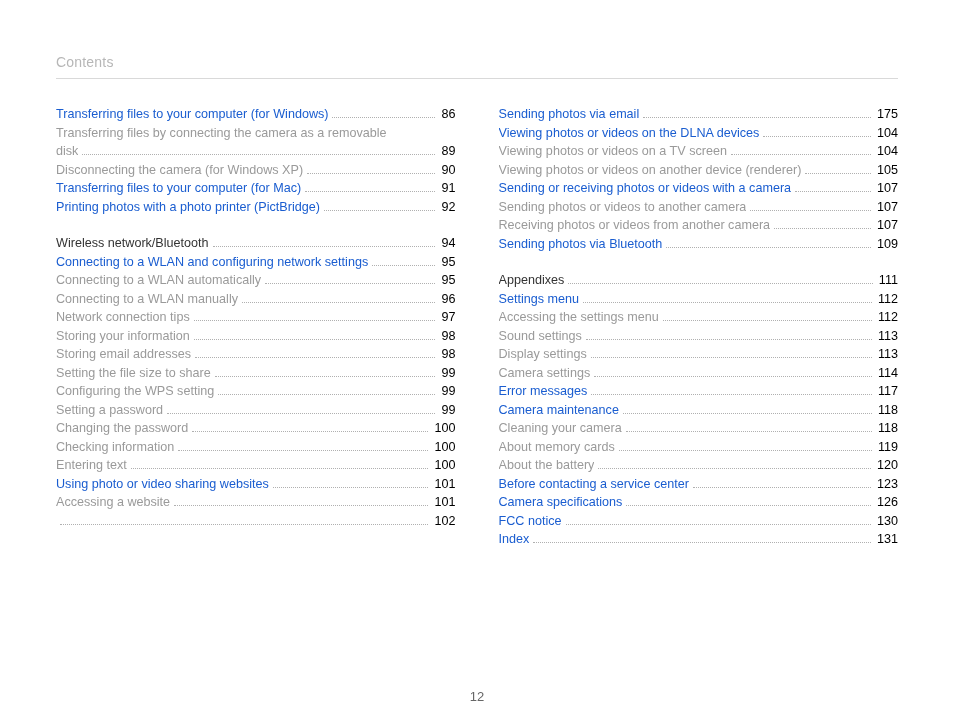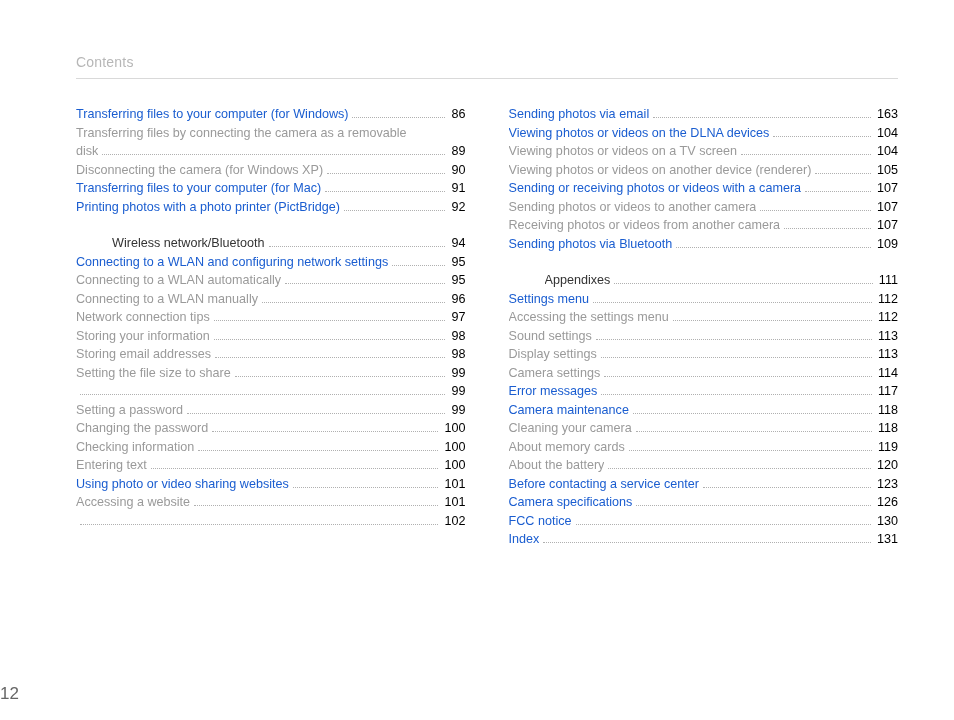--- a/index.html
+++ b/index.html
@@ -6,21 +6,21 @@
     margin: 0;
     padding: 0;
     font-family: Arial, Helvetica, sans-serif;
     background: #fff;
     color: #444;
   }
   .page {
     box-sizing: border-box;
     width: 954px;
     height: 720px;
-    padding: 54px 56px 28px 76px;
+    padding: 54px 56px 28px 56px;
     position: relative;
   }
   .header {
     font-size: 14px;
     color: #b7b7b7;
     padding-bottom: 8px;
     border-bottom: 1px solid #d9d9d9;
     margin-bottom: 26px;
     letter-spacing: 0.2px;
   }
@@ -38,41 +38,41 @@
     font-size: 12.6px;
     line-height: 18.5px;
     white-space: nowrap;
   }
   .entry .label {
     flex: 0 1 auto;
     overflow: hidden;
     color: #9a9a9a;
   }
   .entry .label.link { color: #1a5dd0; }
-  .entry .label.section { color: #333; font-weight: 400; margin-left: 36px; }
+  .entry .label.section { color: #333; font-weight: 400; }
   .entry .dots {
     flex: 1 1 auto;
     border-bottom: 1px dotted #b0b0b0;
     height: 0.75em;
     margin: 0 4px 3px 4px;
     min-width: 8px;
   }
   .entry .pg {
     flex: 0 0 auto;
     color: #000000;
     font-variant-numeric: tabular-nums;
     padding-left: 2px;
   }
   .spacer { height: 18px; }
   .pagenum {
     position: absolute;
     bottom: 16px;
     left: 0; right: 0;
-    text-align: left;
-    font-size: 17px;
+    text-align: center;
+    font-size: 13px;
     color: #666;
   }
 </style>
 </head>
 <body>
 
 <div class="page">
   <div class="header">Contents</div>
 
   <div class="cols">
@@ -140,20 +140,21 @@
           <span class="label ">Storing email addresses</span>
           <span class="dots"></span>
           <span class="pg">98</span>
         </div>
         <div class="entry">
           <span class="label ">Setting the file size to share</span>
           <span class="dots"></span>
           <span class="pg">99</span>
         </div>
         <div class="entry">
+          <span class="label ">Configuring the WPS setting</span>
           <span class="dots"></span>
           <span class="pg">99</span>
         </div>
         <div class="entry">
           <span class="label ">Setting a password</span>
           <span class="dots"></span>
           <span class="pg">99</span>
         </div>
         <div class="entry">
           <span class="label ">Changing the password</span>
@@ -182,21 +183,21 @@
         </div>
         <div class="entry">
           <span class="dots"></span>
           <span class="pg">102</span>
         </div>
       </div>
     <div class="col" id="col-1">
         <div class="entry">
           <span class="label link">Sending photos via email</span>
           <span class="dots"></span>
-          <span class="pg">163</span>
+          <span class="pg">175</span>
         </div>
         <div class="entry">
           <span class="label link">Viewing photos or videos on the DLNA devices</span>
           <span class="dots"></span>
           <span class="pg">104</span>
         </div>
         <div class="entry">
           <span class="label ">Viewing photos or videos on a TV screen</span>
           <span class="dots"></span>
           <span class="pg">104</span>

